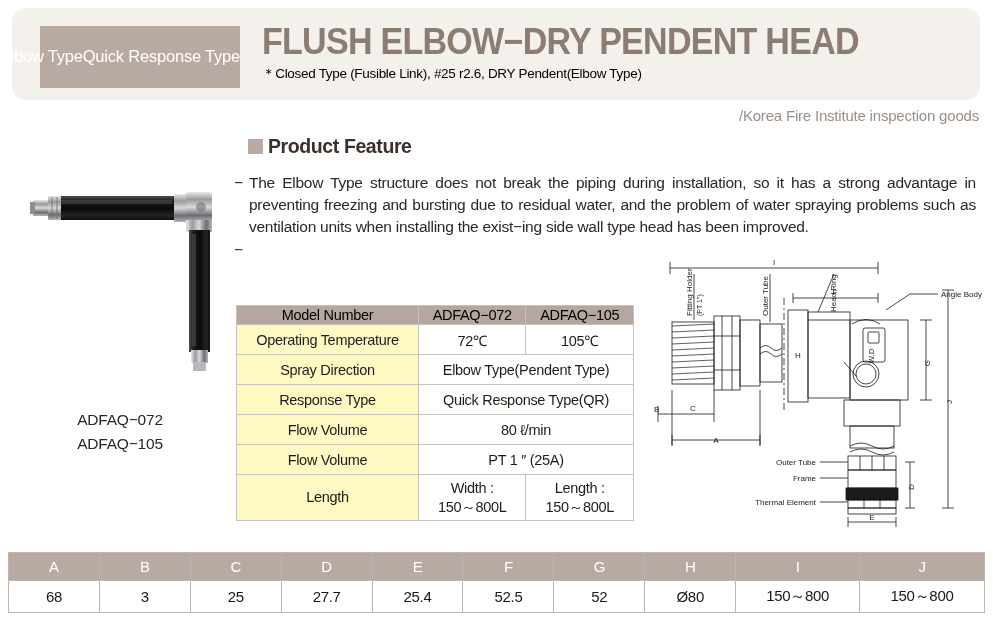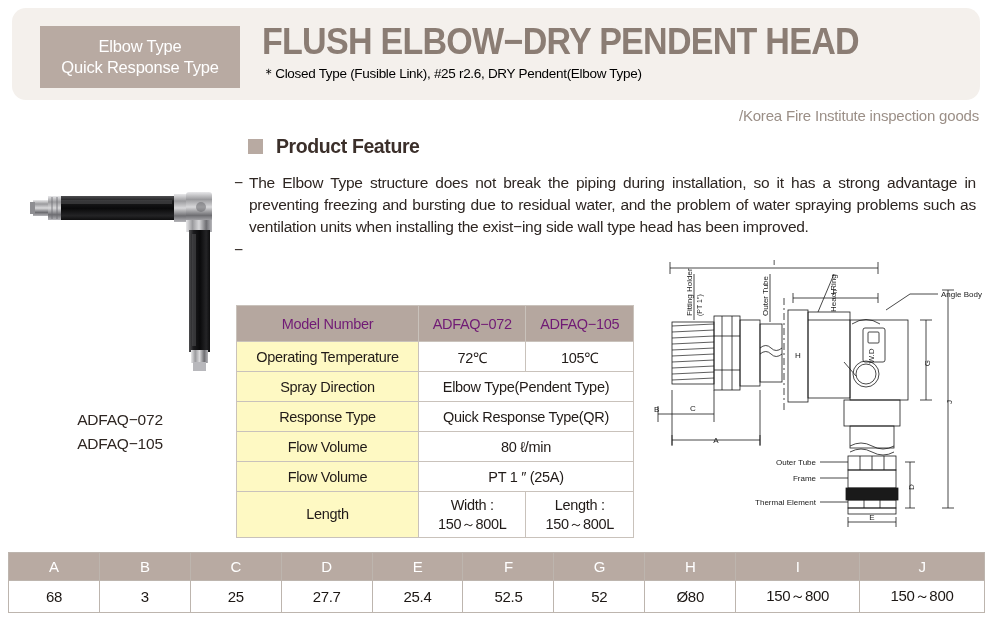--- a/index.html
+++ b/index.html
@@ -15,22 +15,22 @@
   .header-banner {
     position: absolute; left: 12px; top: 8px;
     width: 968px; height: 92px;
     background: #f4f0ec;
     border-radius: 14px;
   }
   .badge {
     position: absolute; left: 28px; top: 18px;
     width: 200px; height: 62px;
     background: #b8aaa2;
-    display: flex; flex-direction: column;
-    align-items: center; justify-content: center;
+    display: flex; flex-direction: row;
+    align-items: center; justify-content: flex-end;
   }
   .badge-line {
     color: #ffffff; font-size: 16.5px; line-height: 1.28;
     letter-spacing: -0.2px; white-space: nowrap;
   }
   .title-block { position: absolute; left: 250px; top: 14px; }
   .main-title {
     font-size: 37px; font-weight: bold; color: #8b7d74;
     letter-spacing: -0.8px; line-height: 1.08;
     font-family: "Liberation Sans Narrow", "Liberation Sans", sans-serif;
@@ -42,21 +42,21 @@
     letter-spacing: -0.3px; white-space: nowrap;
   }
   .attribution {
     position: absolute; right: 14px; top: 107px;
     font-size: 15px; color: #9b8f87; letter-spacing: -0.2px;
   }
 
   
   .feature-head {
     position: absolute; left: 236px; top: 135px;
-    display: flex; align-items: center; gap: 13px; padding-left: 12px;
+    display: flex; align-items: center; gap: 5px; padding-left: 12px;
   }
   .feature-square { width: 15px; height: 15px; background: #b8aaa2; }
   .feature-title {
     font-size: 19.5px; font-weight: bold; color: #3b2f2a;
     letter-spacing: -0.4px;
   }
   .feature-list { position: absolute; left: 234px; top: 172px; width: 742px; }
   .feature-item { display: flex; margin-bottom: 1px; }
   .feat-dash {
     font-size: 15.5px; color: #2e2622; width: 15px; flex: none;
@@ -73,21 +73,21 @@
   .spec-table {
     position: absolute; left: 236px; top: 305px;
     width: 398px; border-collapse: collapse;
   }
   .spec-table td {
     border: 1px solid #c9c2bb;
     height: 30px; text-align: center; vertical-align: middle;
     font-size: 14.5px; color: #211b18; letter-spacing: -0.3px;
   }
   .spec-table td.hdr {
-    background: #b5a79f; color: #701a75; height: 36px;
+    background: #b5a79f; color: #000000; height: 19px;
   }
   .spec-table td.lbl { background: #fef9c3; width: 182px; }
   .spec-table td.tall { height: 46px; line-height: 1.25; }
 
   
   .photo { position: absolute; left: 8px; top: 182px; width: 224px; height: 212px; }
   .model-labels {
     position: absolute; left: 8px; top: 408px; width: 224px;
     text-align: center;
   }

